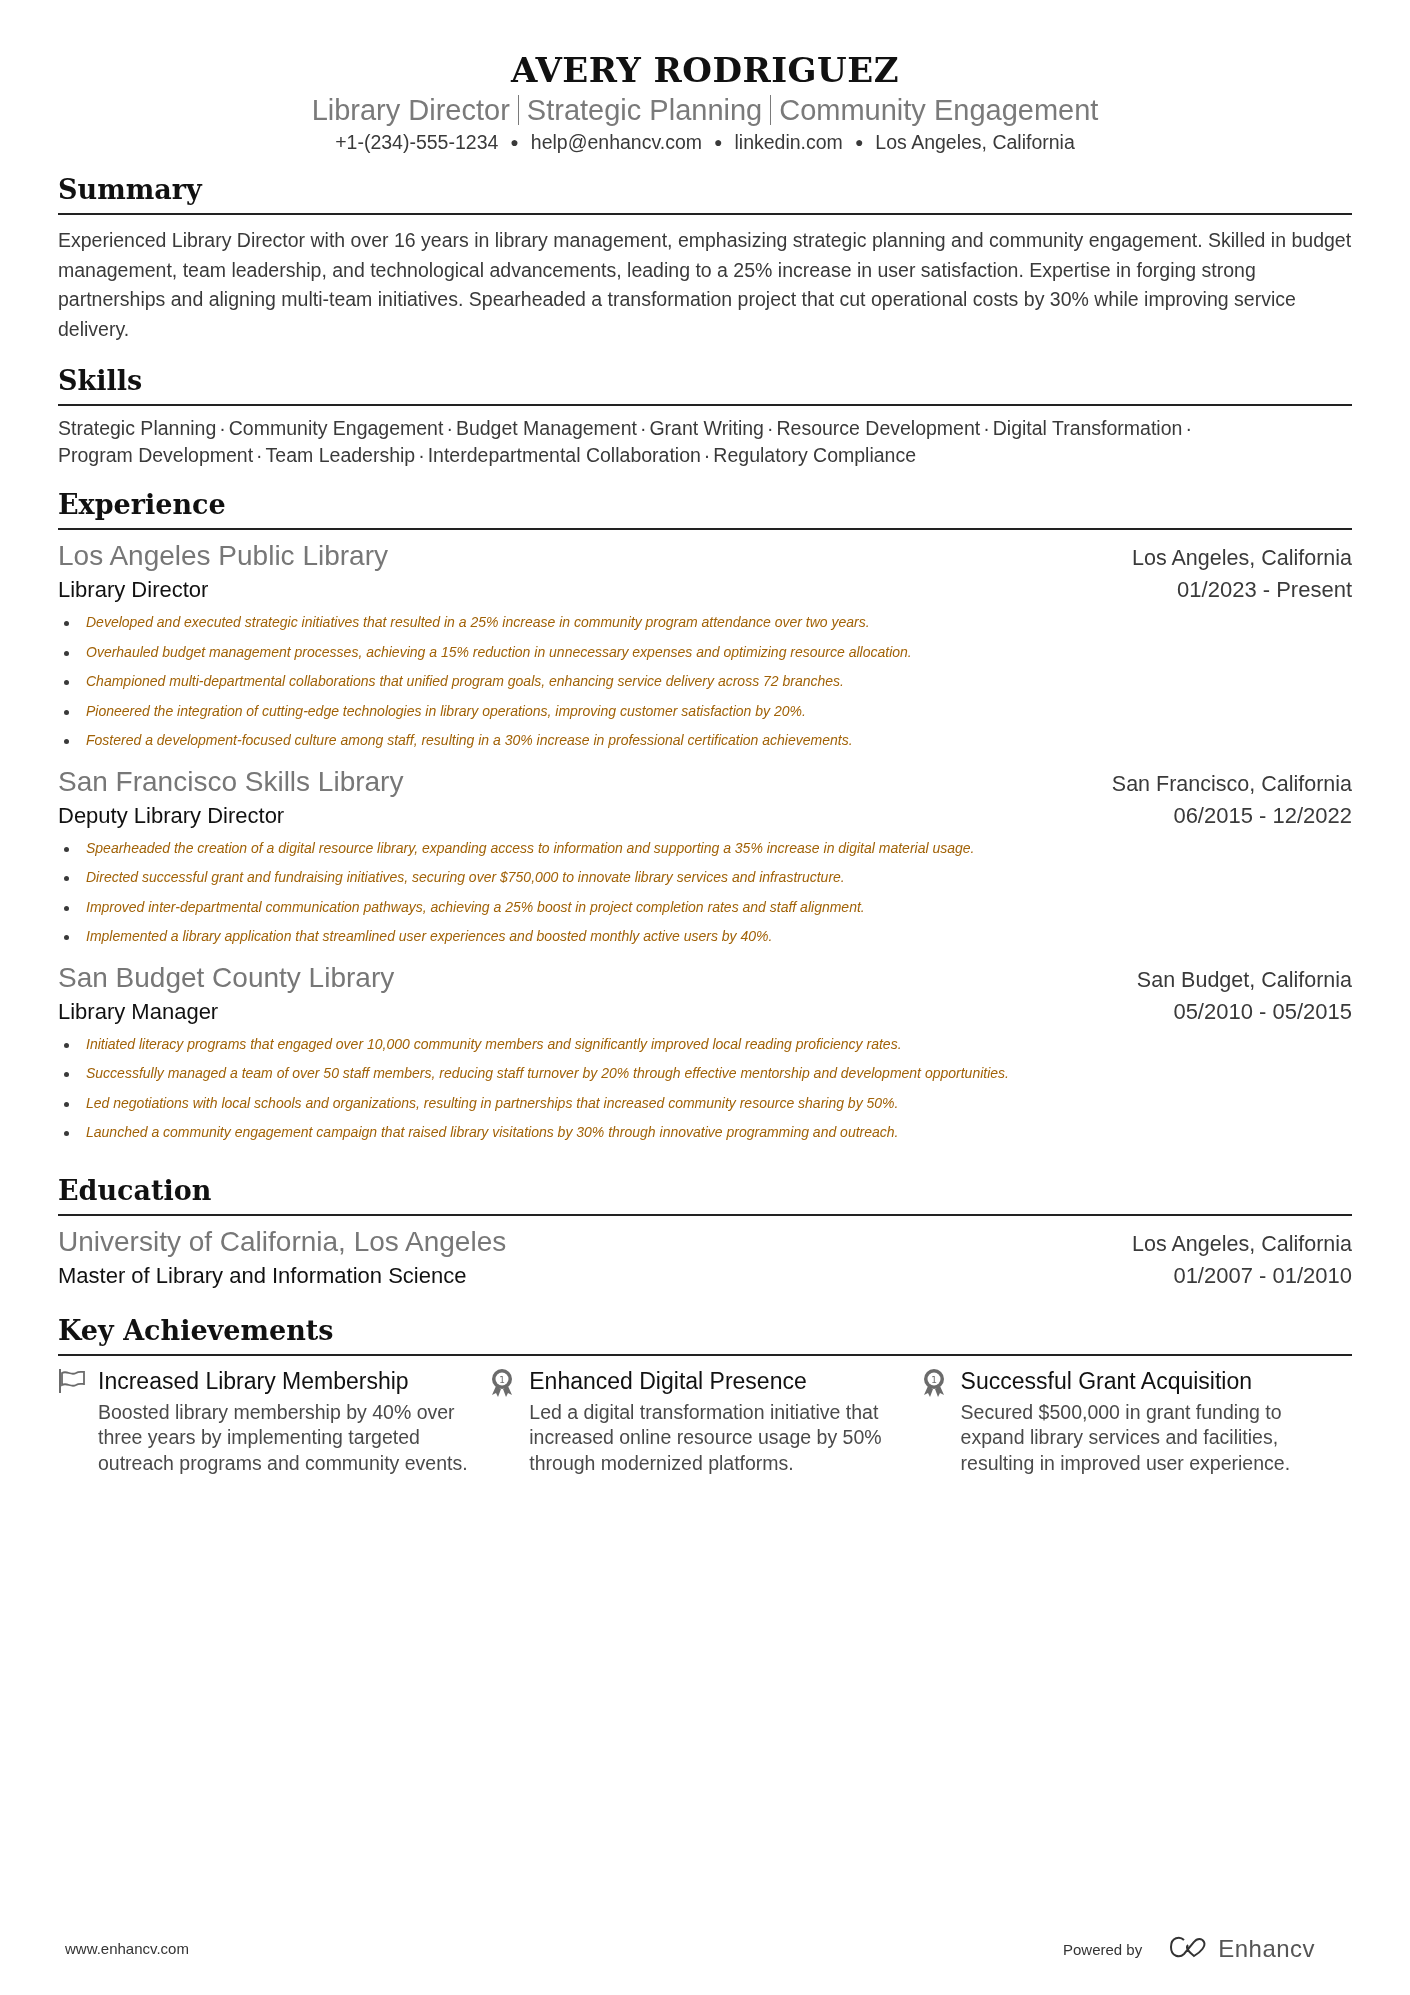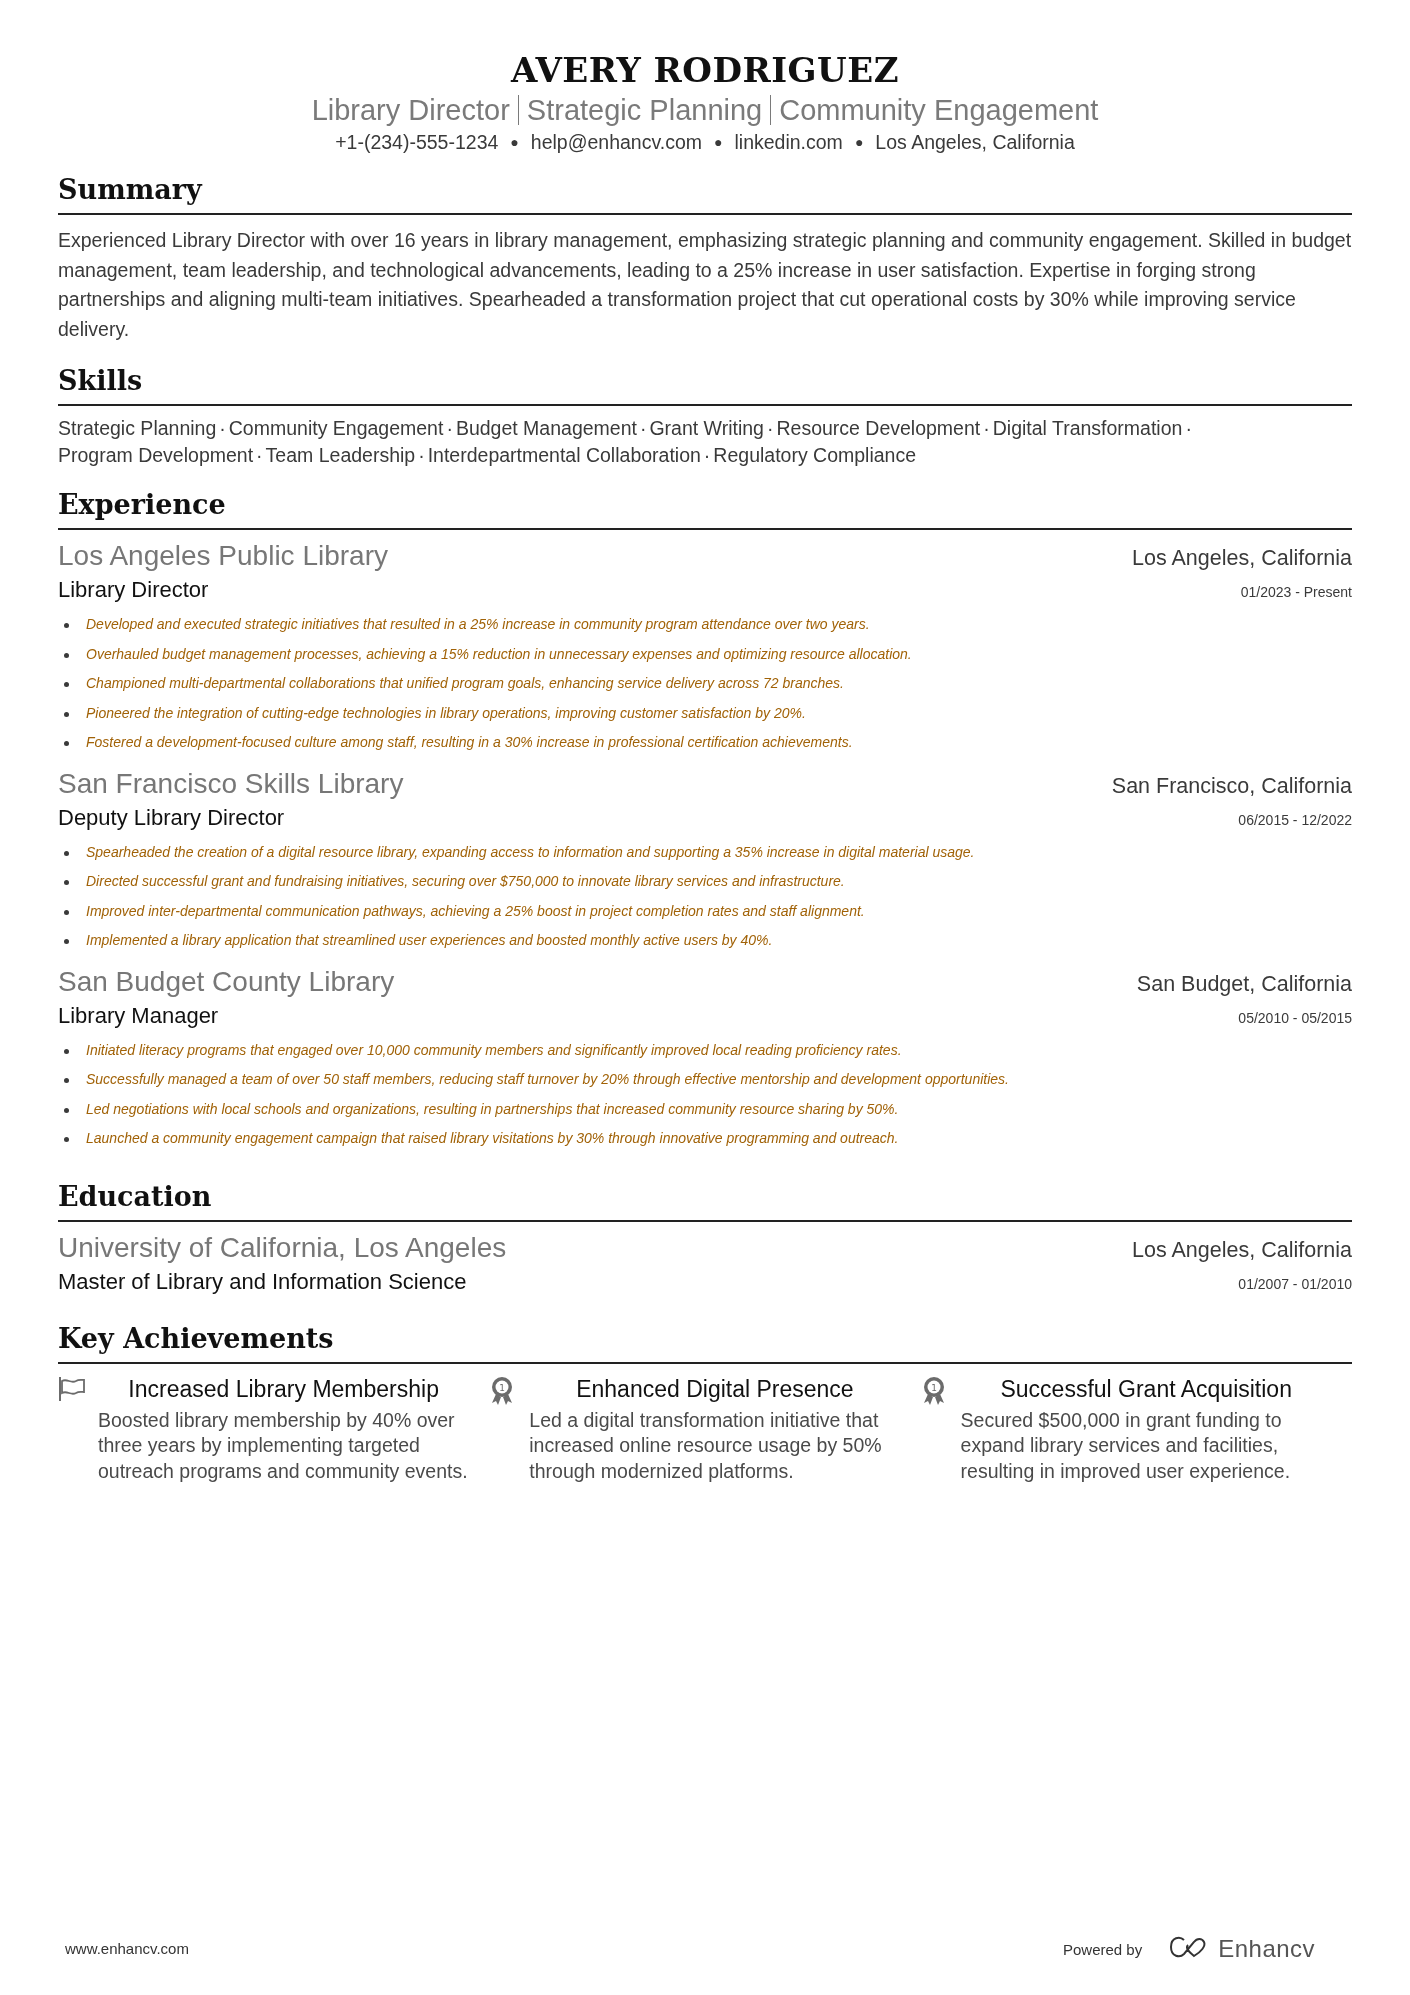--- a/index.html
+++ b/index.html
@@ -20,30 +20,30 @@
     .summary-text { font-size: 19.5px; line-height: 29.5px; color: #3a3a3a; margin-top: 11px; }
 
     .skills-text { font-size: 19.5px; line-height: 26.5px; color: #3a3a3a; margin-top: 9px; }
     .skills-text .sdot { margin: 0 3px; }
 
     .job { margin-top: 8px; }
     .job-row { display: flex; justify-content: space-between; align-items: baseline; }
     .company { font-size: 28px; color: #777; line-height: 36px; }
     .location { font-size: 21.5px; color: #3a3a3a; line-height: 30px; }
     .role { font-size: 22px; color: #111; line-height: 32px; }
-    .dates { font-size: 14px; color: #3a3a3a; line-height: 32px; }
+    .dates { font-size: 22px; color: #3a3a3a; line-height: 32px; }
     .bullets { list-style: none; margin-top: 2px; }
     .bullets li { position: relative; padding-left: 28px; font-size: 14px; line-height: 29.5px; color: #a16207; font-style: italic; }
     .bullets li::before { content: ""; position: absolute; left: 6px; top: 13px; width: 5px; height: 5px; border-radius: 50%; background: #3a3a3a; }
 
     .ach-grid { display: flex; margin-top: 10px; }
     .ach { width: 33.33%; display: flex; padding-right: 20px; }
     .ach-icon { width: 40px; flex-shrink: 0; padding-top: 2px; }
     .ach-body { flex: 1; }
-    .ach-title { font-size: 23px; color: #111; line-height: 30px; text-align: center; }
+    .ach-title { font-size: 23px; color: #111; line-height: 30px; }
     .ach-desc { font-size: 19.5px; color: #4a4a4a; line-height: 25.8px; margin-top: 4px; }
 
     .footer-left { position: absolute; left: 65px; top: 1940px; font-size: 15px; color: #333; }
     .footer-right { position: absolute; left: 1063px; top: 1935px; display: flex; align-items: center; }
     .powered { font-size: 15px; color: #333; margin-right: 26px; text-align: center; }
     .brand { font-size: 24px; color: #555; margin-left: 8px; letter-spacing: 0.5px; }
   </style>
 </head>
 <body>
 

